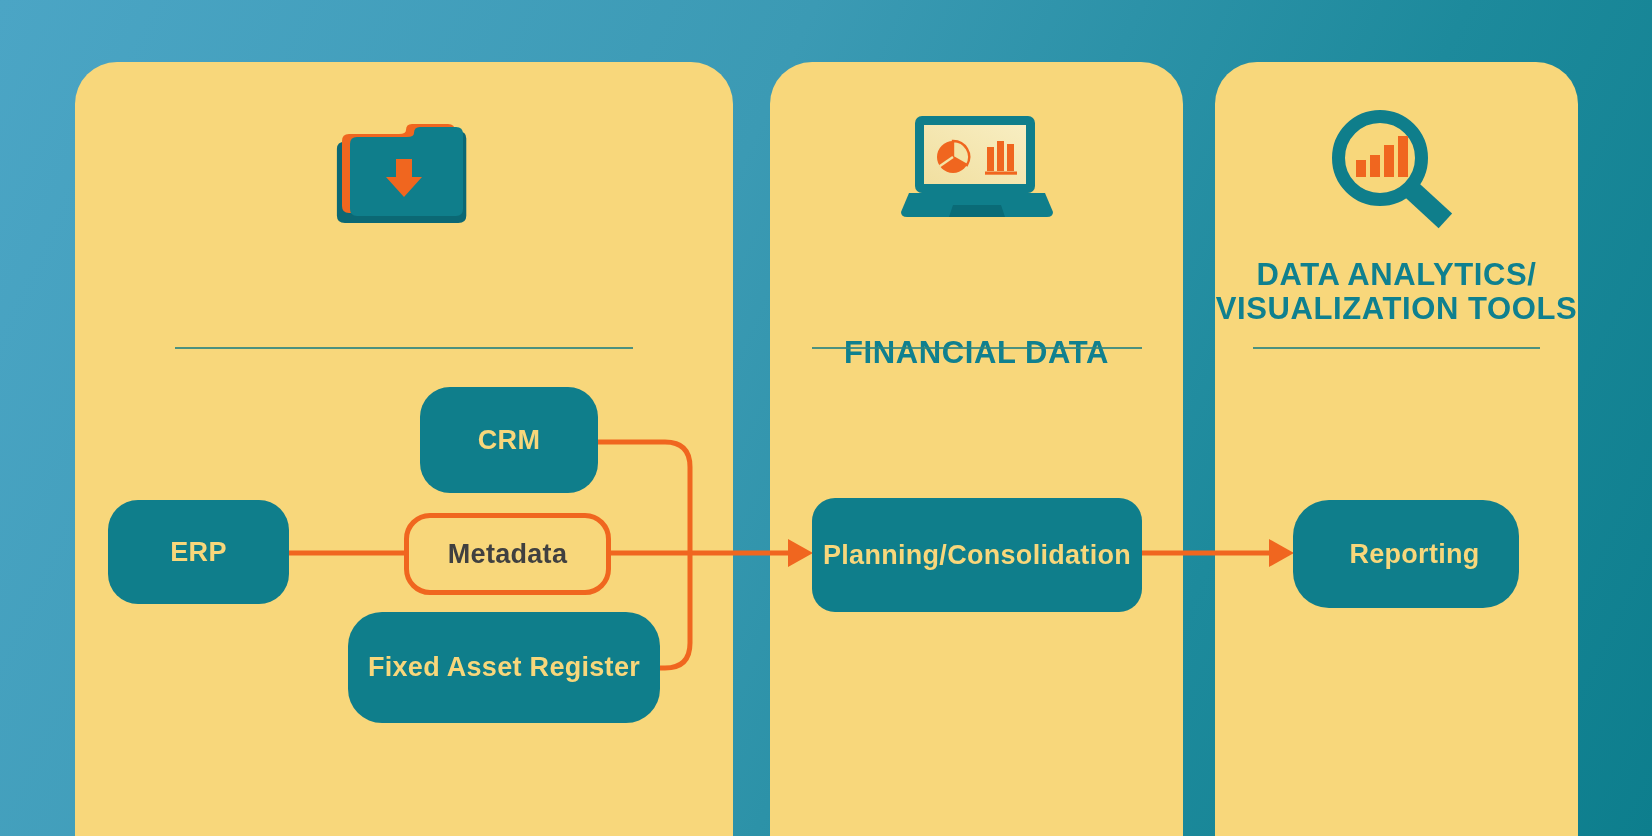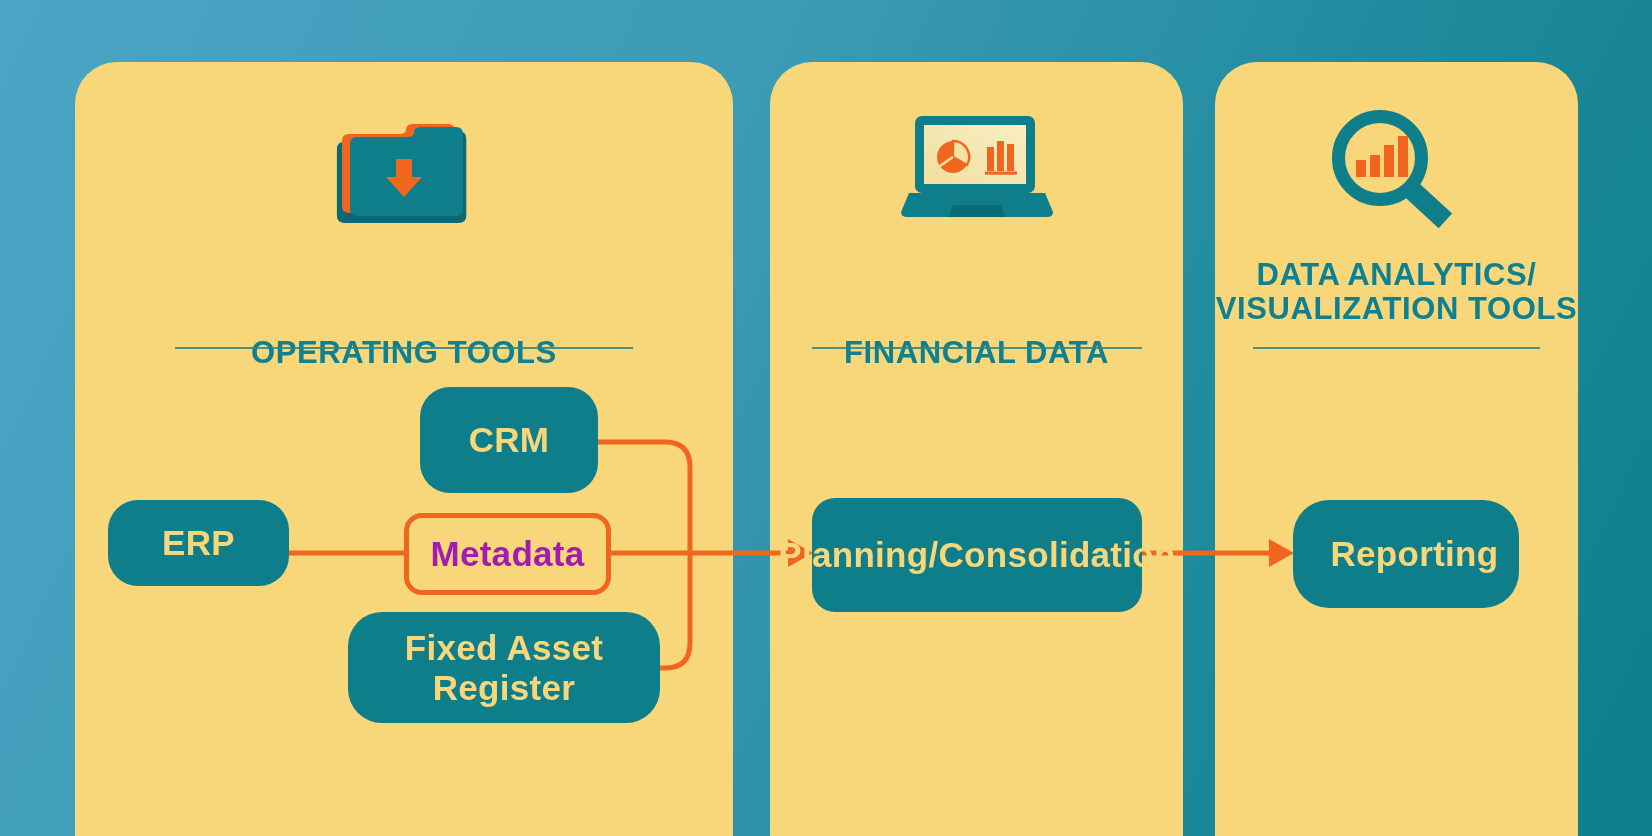--- a/index.html
+++ b/index.html
@@ -9,38 +9,35 @@
     font-family:"Liberation Sans",sans-serif;
   }
   .panel{position:absolute;top:62px;height:829px;background:#f8d77b;border-radius:42px;}
   .panel-title{
     position:absolute;left:0;right:0;text-align:center;
     color:#0f808f;font-weight:bold;font-size:31px;line-height:34px;letter-spacing:.6px;
   }
   .rule{position:absolute;height:2px;background:#2e8580;opacity:.85;}
   .node{
     position:absolute;display:flex;align-items:center;justify-content:center;
-    background:#0f7e8b;color:#f8d77b;font-weight:bold;font-size:35px;letter-spacing:.3px;
+    background:#0f7e8b;color:#f8d77b;font-weight:bold;font-size:27px;letter-spacing:.3px;
     border-radius:30px;z-index:3;text-align:center;
   }
   .node--outline{
-    background:#f8d77b;color:#a21caf;border:5px solid #f0661f;border-radius:18px;
+    background:#f8d77b;color:#404040;border:5px solid #f0661f;border-radius:26px;
   }
   .icon{position:absolute;z-index:2;}
   #connectors{position:absolute;left:0;top:0;z-index:2;pointer-events:none;}
 </style>
 </head>
 <body>
 
 <div id="canvas">
 
   <div class="panel" style="left:75px;width:658px;">
-    <div class="panel-title" style="top:274px;">
-      <span>OPERATING TOOLS</span>
-    </div>
     <div class="rule" style="left:100px;top:285px;width:458px;"></div>
   </div>
 
   <div class="panel" style="left:770px;width:413px;">
     <div class="panel-title" style="top:274px;">
       <span>FINANCIAL DATA</span>
     </div>
     <div class="rule" style="left:42px;top:285px;width:330px;"></div>
   </div>
 
@@ -104,21 +101,21 @@
     <g fill="#f0661f">
       <polygon points="788,539 813,553 788,567"></polygon>
       <polygon points="1269,539 1294,553 1269,567"></polygon>
     </g>
   </svg>
 
   <div class="node" style="left:420px;top:387px;width:178px;height:106px;">
     <span>CRM</span>
   </div>
 
-  <div class="node" style="left:108px;top:500px;width:181px;height:86px;">
+  <div class="node" style="left:108px;top:500px;width:181px;height:104px;">
     <span>ERP</span>
   </div>
 
   <div class="node node--outline" style="left:404px;top:513px;width:197px;height:72px;">
     <span>Metadata</span>
   </div>
 
   <div class="node" style="left:348px;top:612px;width:312px;height:111px;border-radius:34px;">
     <span>Fixed Asset Register</span>
   </div>

